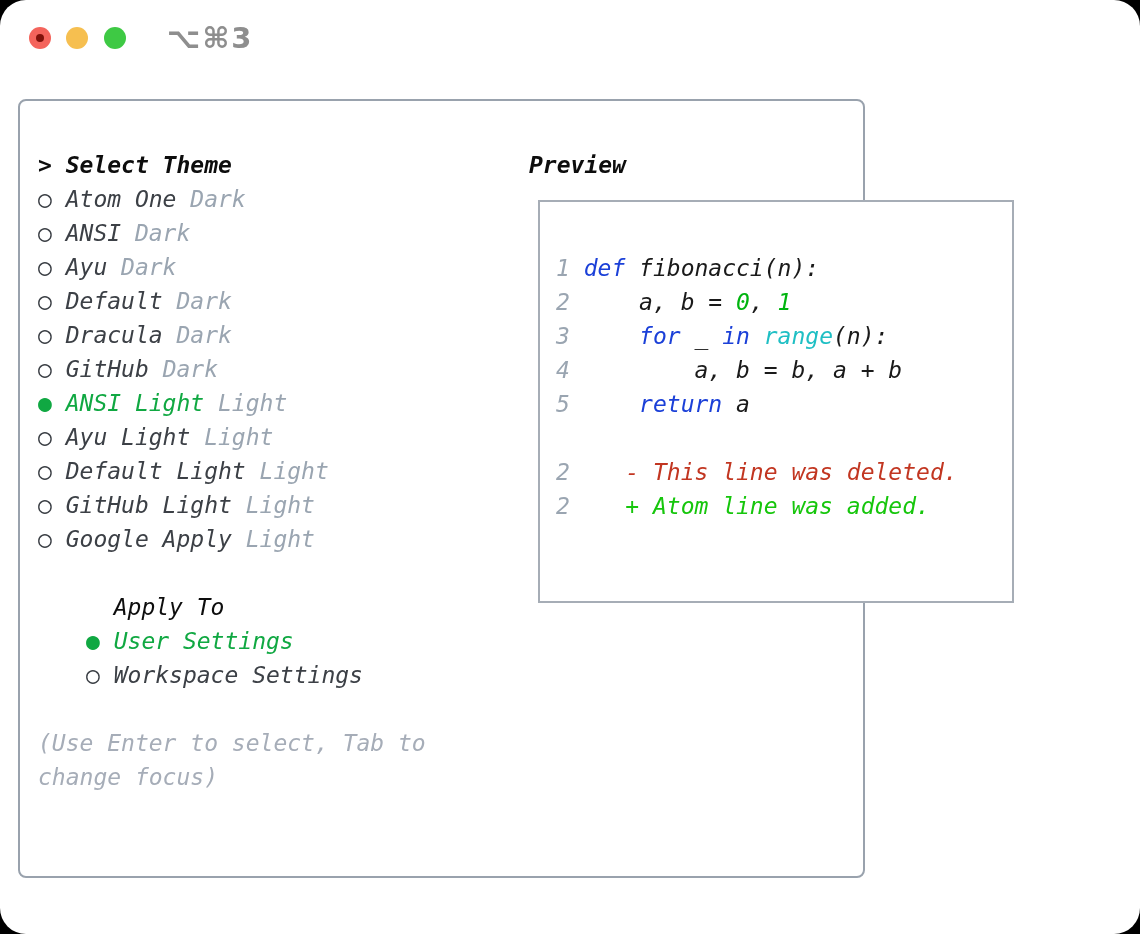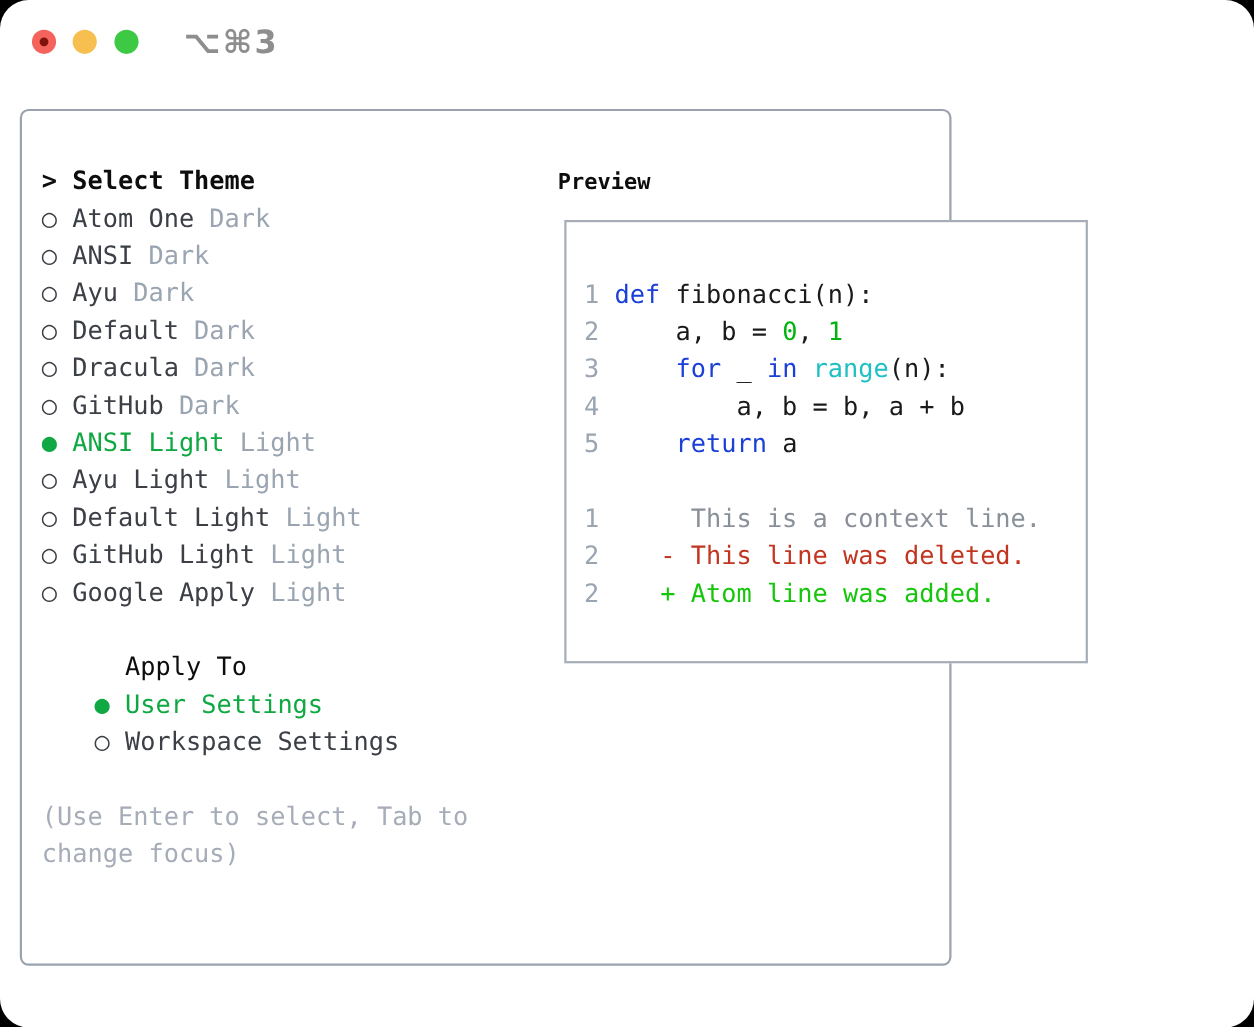--- a/index.html
+++ b/index.html
@@ -21,44 +21,45 @@
   .wtitle{
     position:absolute;left:167px;top:20px;
     font-family:"DejaVu Sans",sans-serif;font-weight:bold;font-size:29px;line-height:36px;
     color:var(--titlebar);letter-spacing:2px;
   }
   
   .panel{
     position:absolute;left:18px;top:99px;width:847px;height:779px;
     box-sizing:border-box;border:2px solid var(--borderMain);border-radius:8px;
     background:var(--windowBg,#fff);
+    font-style:italic;
   }
   .theme-col{
     position:absolute;left:18px;top:47px;
     font-size:23px;line-height:34px;color:var(--itemtext);
   }
   .row{height:34px;white-space:nowrap;}
   .marker{display:inline-block;width:2ch;}
   .marker.sel{color:var(--selection);}
   .name.sel{color:var(--selection);}
   .tag{color:var(--tag);margin-left:1ch;}
   .hdr{font-weight:bold;color:var(--header);}
   .prompt{font-weight:bold;color:var(--header);display:inline-block;width:2ch;}
   .indent{display:inline-block;width:2ch;}
   .apply-list{margin-top:34px;margin-left:48px;}
   .apply-hdr{color:var(--header);}
   .help{margin-top:34px;color:var(--help);}
   .help div{height:34px;}
   
   .preview-hdr{
-    position:absolute;left:487px;top:47px;
-    font-size:20px;line-height:34px;font-weight:bold;color:var(--header);
+    position:absolute;left:509px;top:47px;
+    font-size:23px;line-height:34px;font-weight:bold;color:var(--header);
   }
   .preview-box{
-    position:absolute;left:493px;top:99px;width:476px;height:403px;
+    position:absolute;left:518px;top:99px;width:476px;height:403px;
     box-sizing:border-box;border:2px solid var(--borderPreview);
     padding:49px 0 0 16px;background:var(--windowBg,#fff);
   }
   .code-line{height:34px;font-size:23px;line-height:34px;white-space:pre;}
   .tk-ln{color:var(--linenum);}
   .tk-kw{color:var(--keyword);}
   .tk-fn{color:var(--builtin);}
   .tk-lit{color:var(--literal);}
   .tk-pl{color:var(--code);}
   .tk-ctx{color:var(--context);}
@@ -108,19 +109,18 @@
     </div>
 
     <div class="preview-hdr">Preview</div>
     <div class="preview-box" id="preview-box">
         <div class="code-line"><span class="tk-ln">1 </span><span class="tk-kw">def</span><span class="tk-pl"> fibonacci(n):</span></div>
         <div class="code-line"><span class="tk-ln">2 </span><span class="tk-pl">    a, b = </span><span class="tk-lit">0</span><span class="tk-pl">, </span><span class="tk-lit">1</span></div>
         <div class="code-line"><span class="tk-ln">3 </span><span class="tk-pl">    </span><span class="tk-kw">for</span><span class="tk-pl"> _ </span><span class="tk-kw">in</span><span class="tk-pl"> </span><span class="tk-fn">range</span><span class="tk-pl">(n):</span></div>
         <div class="code-line"><span class="tk-ln">4 </span><span class="tk-pl">        a, b = b, a + b</span></div>
         <div class="code-line"><span class="tk-ln">5 </span><span class="tk-pl">    </span><span class="tk-kw">return</span><span class="tk-pl"> a</span></div>
         <div class="code-line">&nbsp;</div>
-        <div class="code-line"><span class="tk-ln">1 </span><span class="tk-ctx">     This is a context line.</span></div>
         <div class="code-line"><span class="tk-ln">2 </span><span class="tk-del">   - This line was deleted.</span></div>
         <div class="code-line"><span class="tk-ln">2 </span><span class="tk-add">   + Atom line was added.</span></div>
       </div>
 
   </div>
 </div>
 
 </body></html>

